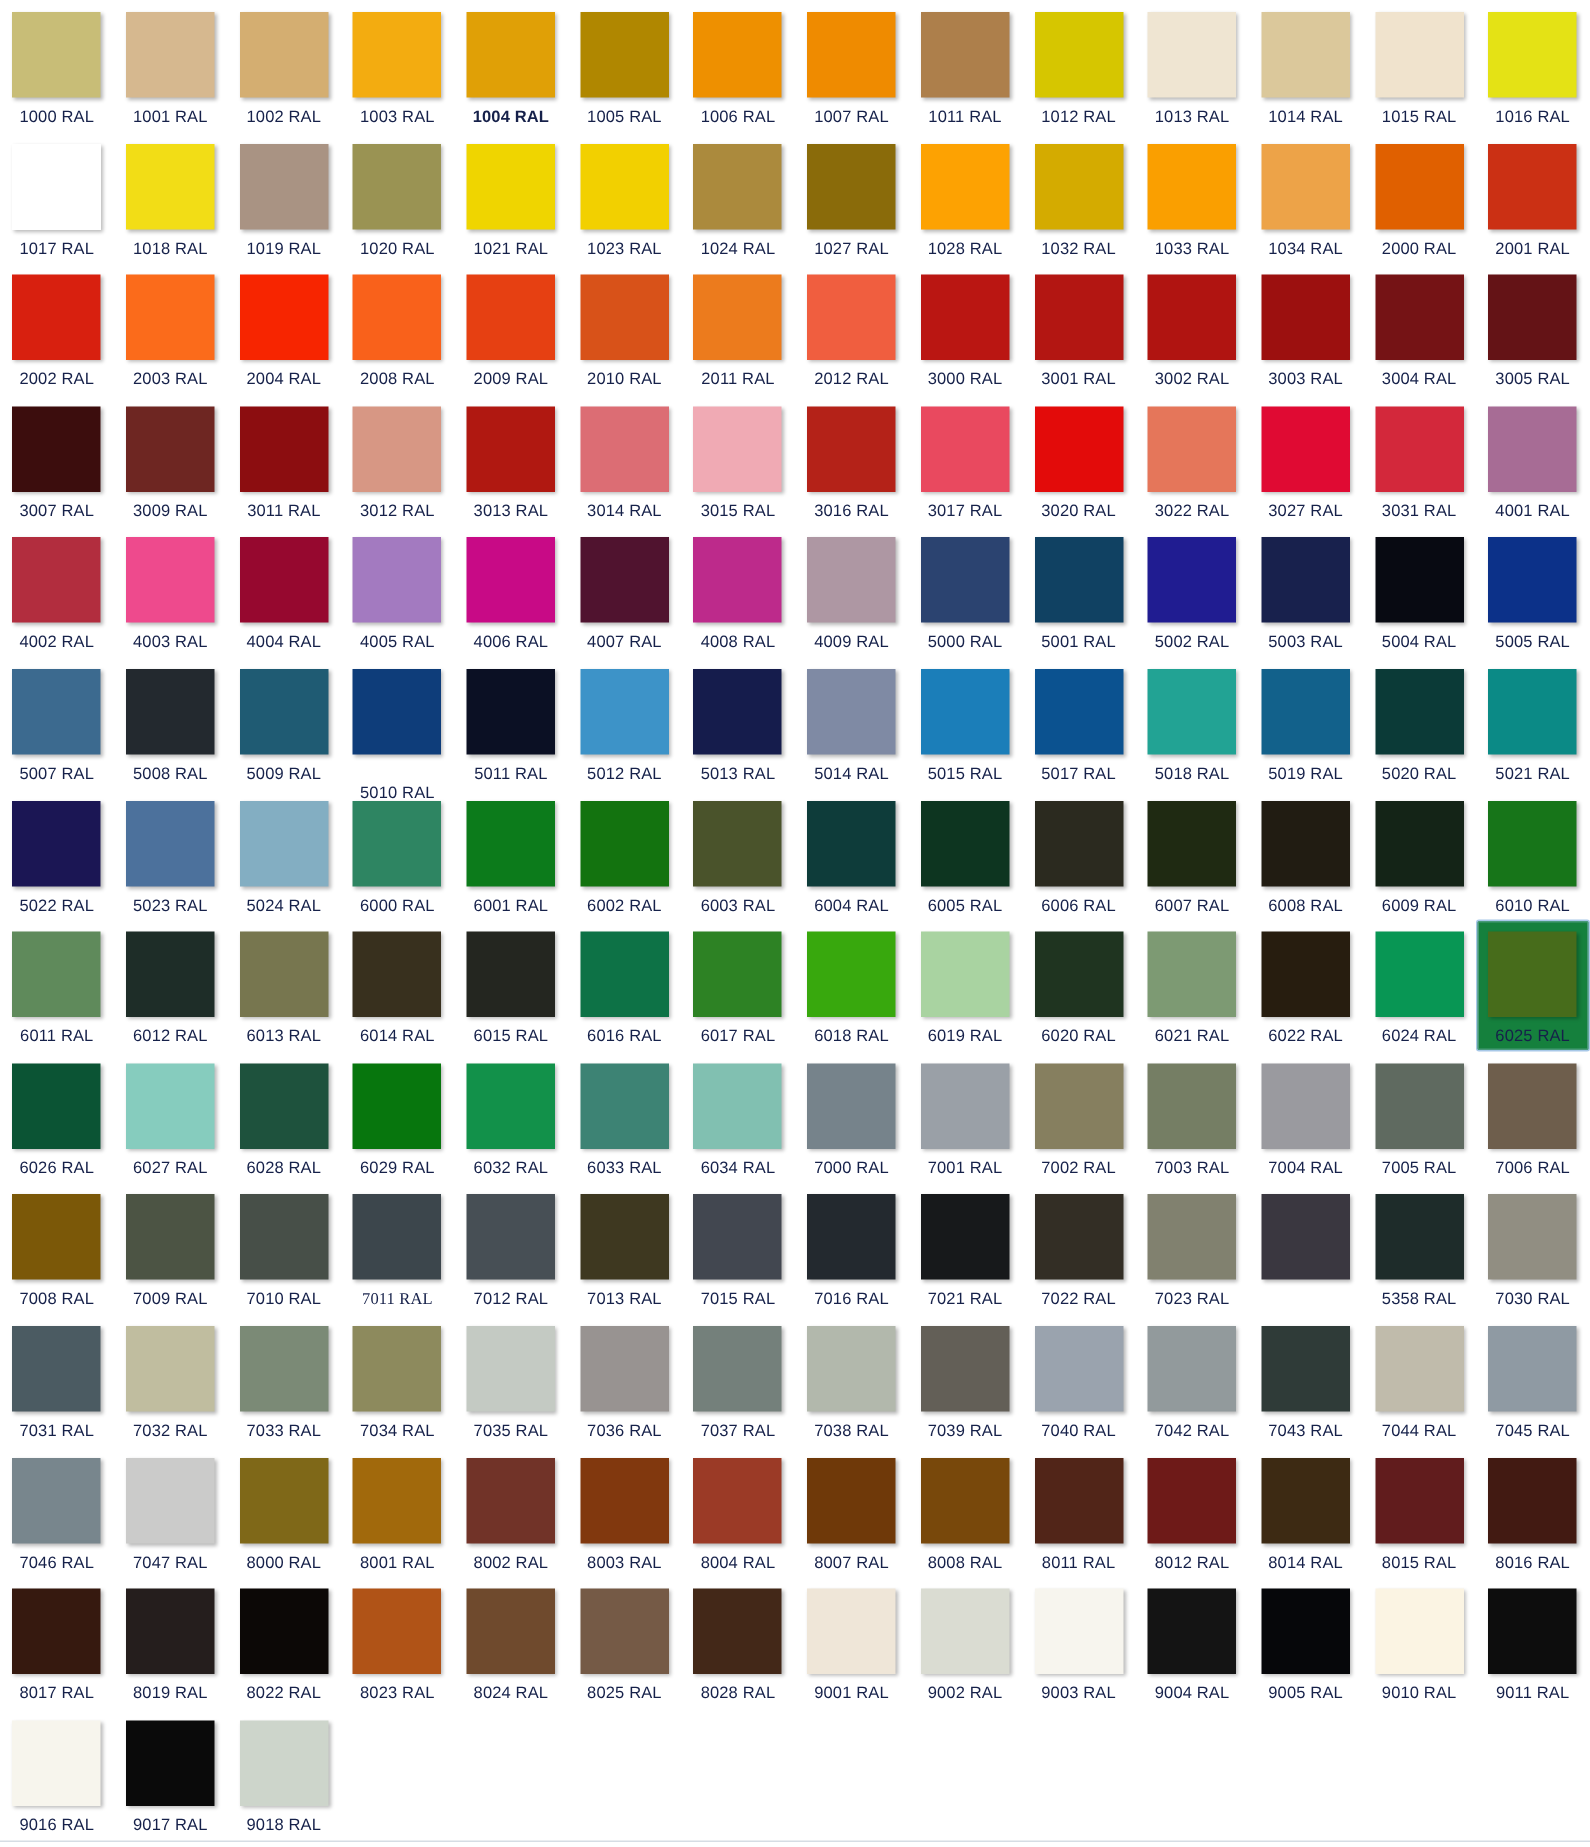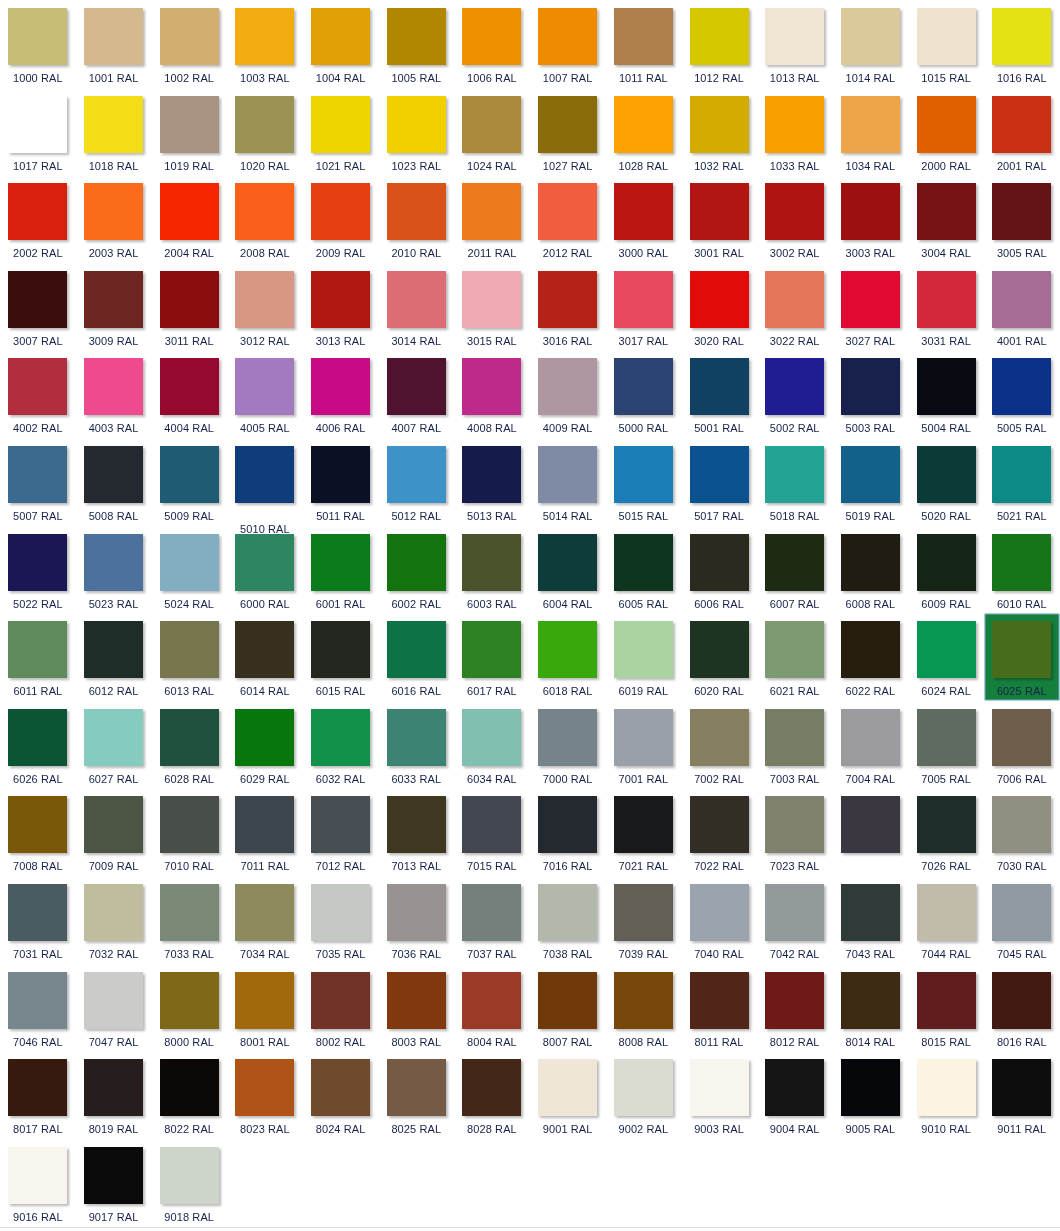--- a/index.html
+++ b/index.html
@@ -85,21 +85,21 @@
     <div class="swatch-cell">
       <div class="swatch-chip" style="background-color: rgb(212, 174, 113);"></div>
       <div class="swatch-label" style="color: rgb(22, 33, 74);">1002 RAL</div>
     </div>
     <div class="swatch-cell">
       <div class="swatch-chip" style="background-color: rgb(243, 172, 16);"></div>
       <div class="swatch-label" style="color: rgb(22, 33, 74);">1003 RAL</div>
     </div>
     <div class="swatch-cell">
       <div class="swatch-chip" style="background-color: rgb(224, 160, 6);"></div>
-      <div class="swatch-label" style="color: rgb(22, 33, 74);">1004 RAL</div>
+      <div class="swatch-label" style="color: rgb(22, 33, 74); font-weight: bold;">1004 RAL</div>
     </div>
     <div class="swatch-cell">
       <div class="swatch-chip" style="background-color: rgb(176, 135, 0);"></div>
       <div class="swatch-label" style="color: rgb(22, 33, 74);">1005 RAL</div>
     </div>
     <div class="swatch-cell">
       <div class="swatch-chip" style="background-color: rgb(238, 144, 0);"></div>
       <div class="swatch-label" style="color: rgb(22, 33, 74);">1006 RAL</div>
     </div>
     <div class="swatch-cell">
@@ -585,21 +585,21 @@
     <div class="swatch-cell">
       <div class="swatch-chip" style="background-color: rgb(76, 84, 68);"></div>
       <div class="swatch-label" style="color: rgb(22, 33, 74);">7009 RAL</div>
     </div>
     <div class="swatch-cell">
       <div class="swatch-chip" style="background-color: rgb(71, 79, 72);"></div>
       <div class="swatch-label" style="color: rgb(22, 33, 74);">7010 RAL</div>
     </div>
     <div class="swatch-cell">
       <div class="swatch-chip" style="background-color: rgb(60, 70, 76);"></div>
-      <div class="swatch-label" style="color: rgb(22, 33, 74);">7011 RAL</div>
+      <div class="swatch-label" style="color: rgb(22, 33, 74); font-family: Liberation Serif, serif;">7011 RAL</div>
     </div>
     <div class="swatch-cell">
       <div class="swatch-chip" style="background-color: rgb(71, 79, 85);"></div>
       <div class="swatch-label" style="color: rgb(22, 33, 74);">7012 RAL</div>
     </div>
     <div class="swatch-cell">
       <div class="swatch-chip" style="background-color: rgb(62, 56, 32);"></div>
       <div class="swatch-label" style="color: rgb(22, 33, 74);">7013 RAL</div>
     </div>
     <div class="swatch-cell">
@@ -621,21 +621,21 @@
     <div class="swatch-cell">
       <div class="swatch-chip" style="background-color: rgb(129, 129, 111);"></div>
       <div class="swatch-label" style="color: rgb(22, 33, 74);">7023 RAL</div>
     </div>
     <div class="swatch-cell">
       <div class="swatch-chip" style="background-color: rgb(58, 55, 64);"></div>
       <div class="swatch-label" style="color: rgb(22, 33, 74); margin-top: 36px;">7024 RAL</div>
     </div>
     <div class="swatch-cell">
       <div class="swatch-chip" style="background-color: rgb(30, 44, 42);"></div>
-      <div class="swatch-label" style="color: rgb(22, 33, 74);">7026 RAL</div>
+      <div class="swatch-label" style="color: rgb(22, 33, 74);">5358 RAL</div>
     </div>
     <div class="swatch-cell">
       <div class="swatch-chip" style="background-color: rgb(145, 142, 130);"></div>
       <div class="swatch-label" style="color: rgb(22, 33, 74);">7030 RAL</div>
     </div>
     <div class="swatch-cell">
       <div class="swatch-chip" style="background-color: rgb(75, 91, 98);"></div>
       <div class="swatch-label" style="color: rgb(22, 33, 74);">7031 RAL</div>
     </div>
     <div class="swatch-cell">

